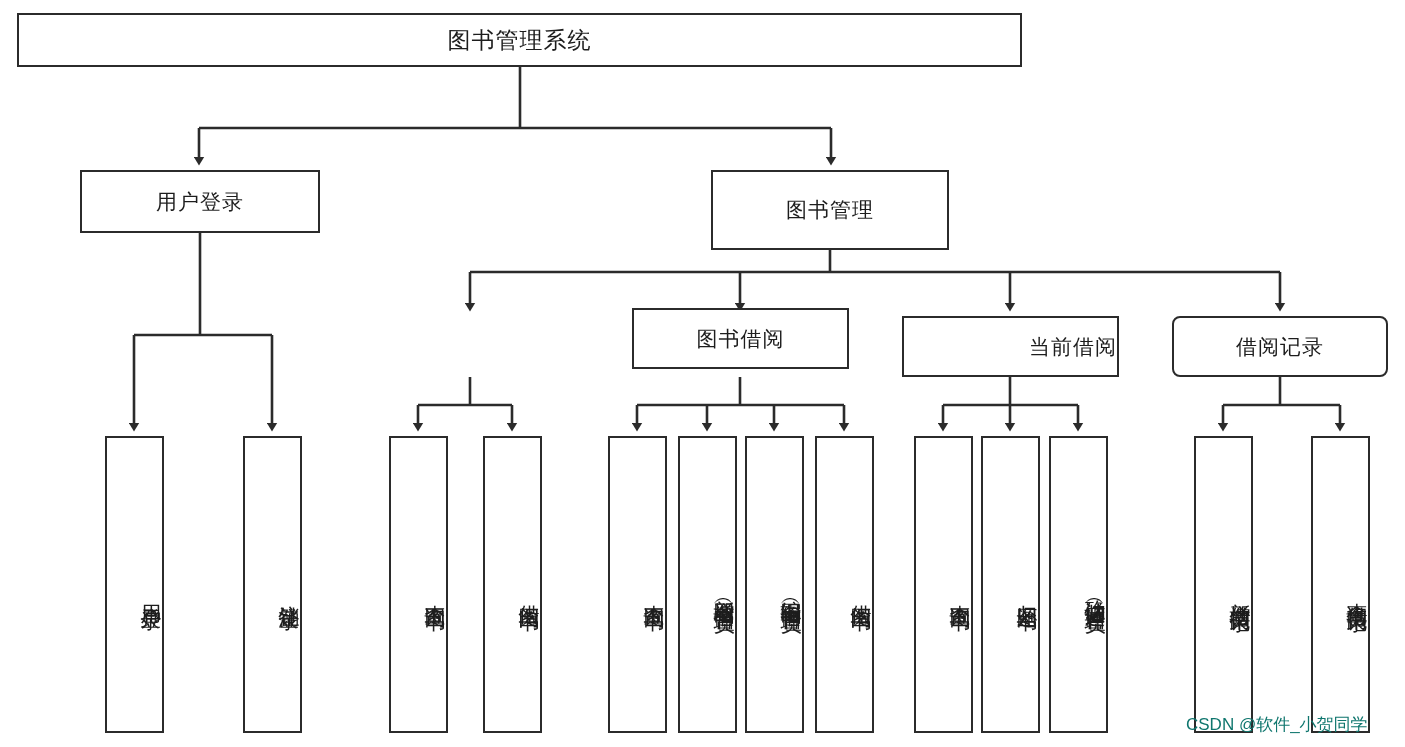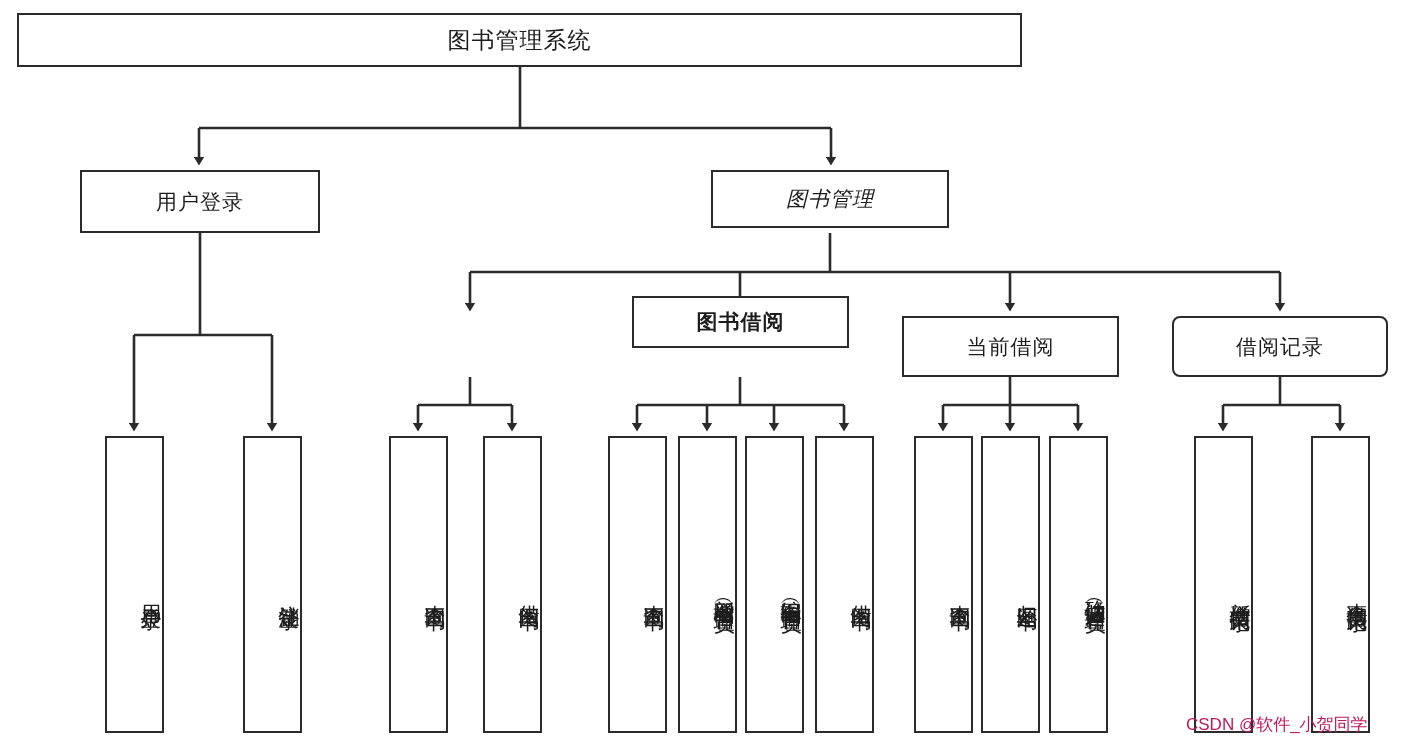--- a/index.html
+++ b/index.html
@@ -52,21 +52,21 @@
     text-orientation: upright;
     line-height: 1.05;
     white-space: nowrap;
   }
   #root-node {
     font-size: 23px;
   }
   .watermark {
     position: absolute;
     font-size: 17px;
-    color: #be185d;
+    color: #0f766e;
     white-space: nowrap;
     left: 1186px;
     top: 713px;
   }
 </style>
 </head>
 <body>
 
 <div id="canvas">
 
@@ -121,28 +121,28 @@
     </g>
   </svg>
 
   <div class="node horiz" id="root-node" style="left:17px; top:13px; width:1005px; height:54px;">
     <span>图书管理系统</span>
   </div>
 
   <div class="node horiz" style="left:80px; top:170px; width:240px; height:63px;">
     <span>用户登录</span>
   </div>
-  <div class="node horiz" style="left:711px; top:170px; width:238px; height:58px;font-style:italic;">
+  <div class="node horiz" style="left:711px; top:170px; width:238px; height:80px;">
     <span>图书管理</span>
   </div>
 
-  <div class="node horiz" style="left:632px; top:296px; width:217px; height:52px;font-weight:bold;">
+  <div class="node horiz" style="left:632px; top:308px; width:217px; height:61px;">
     <span>图书借阅</span>
   </div>
-  <div class="node horiz" style="left:902px; top:316px; width:217px; height:61px;">
+  <div class="node horiz" style="left:902px; top:316px; width:217px; height:61px;justify-content:flex-end;">
     <span>当前借阅</span>
   </div>
   <div class="node horiz" style="left:1172px; top:316px; width:216px; height:61px;border-radius:8px;">
     <span>借阅记录</span>
   </div>
 
   <div class="node vert" style="left:105px; top:436px; width:59px; height:297px;">
     <span class="vtext">用户登录</span>
   </div>
   <div class="node vert" style="left:243px; top:436px; width:59px; height:297px;">

